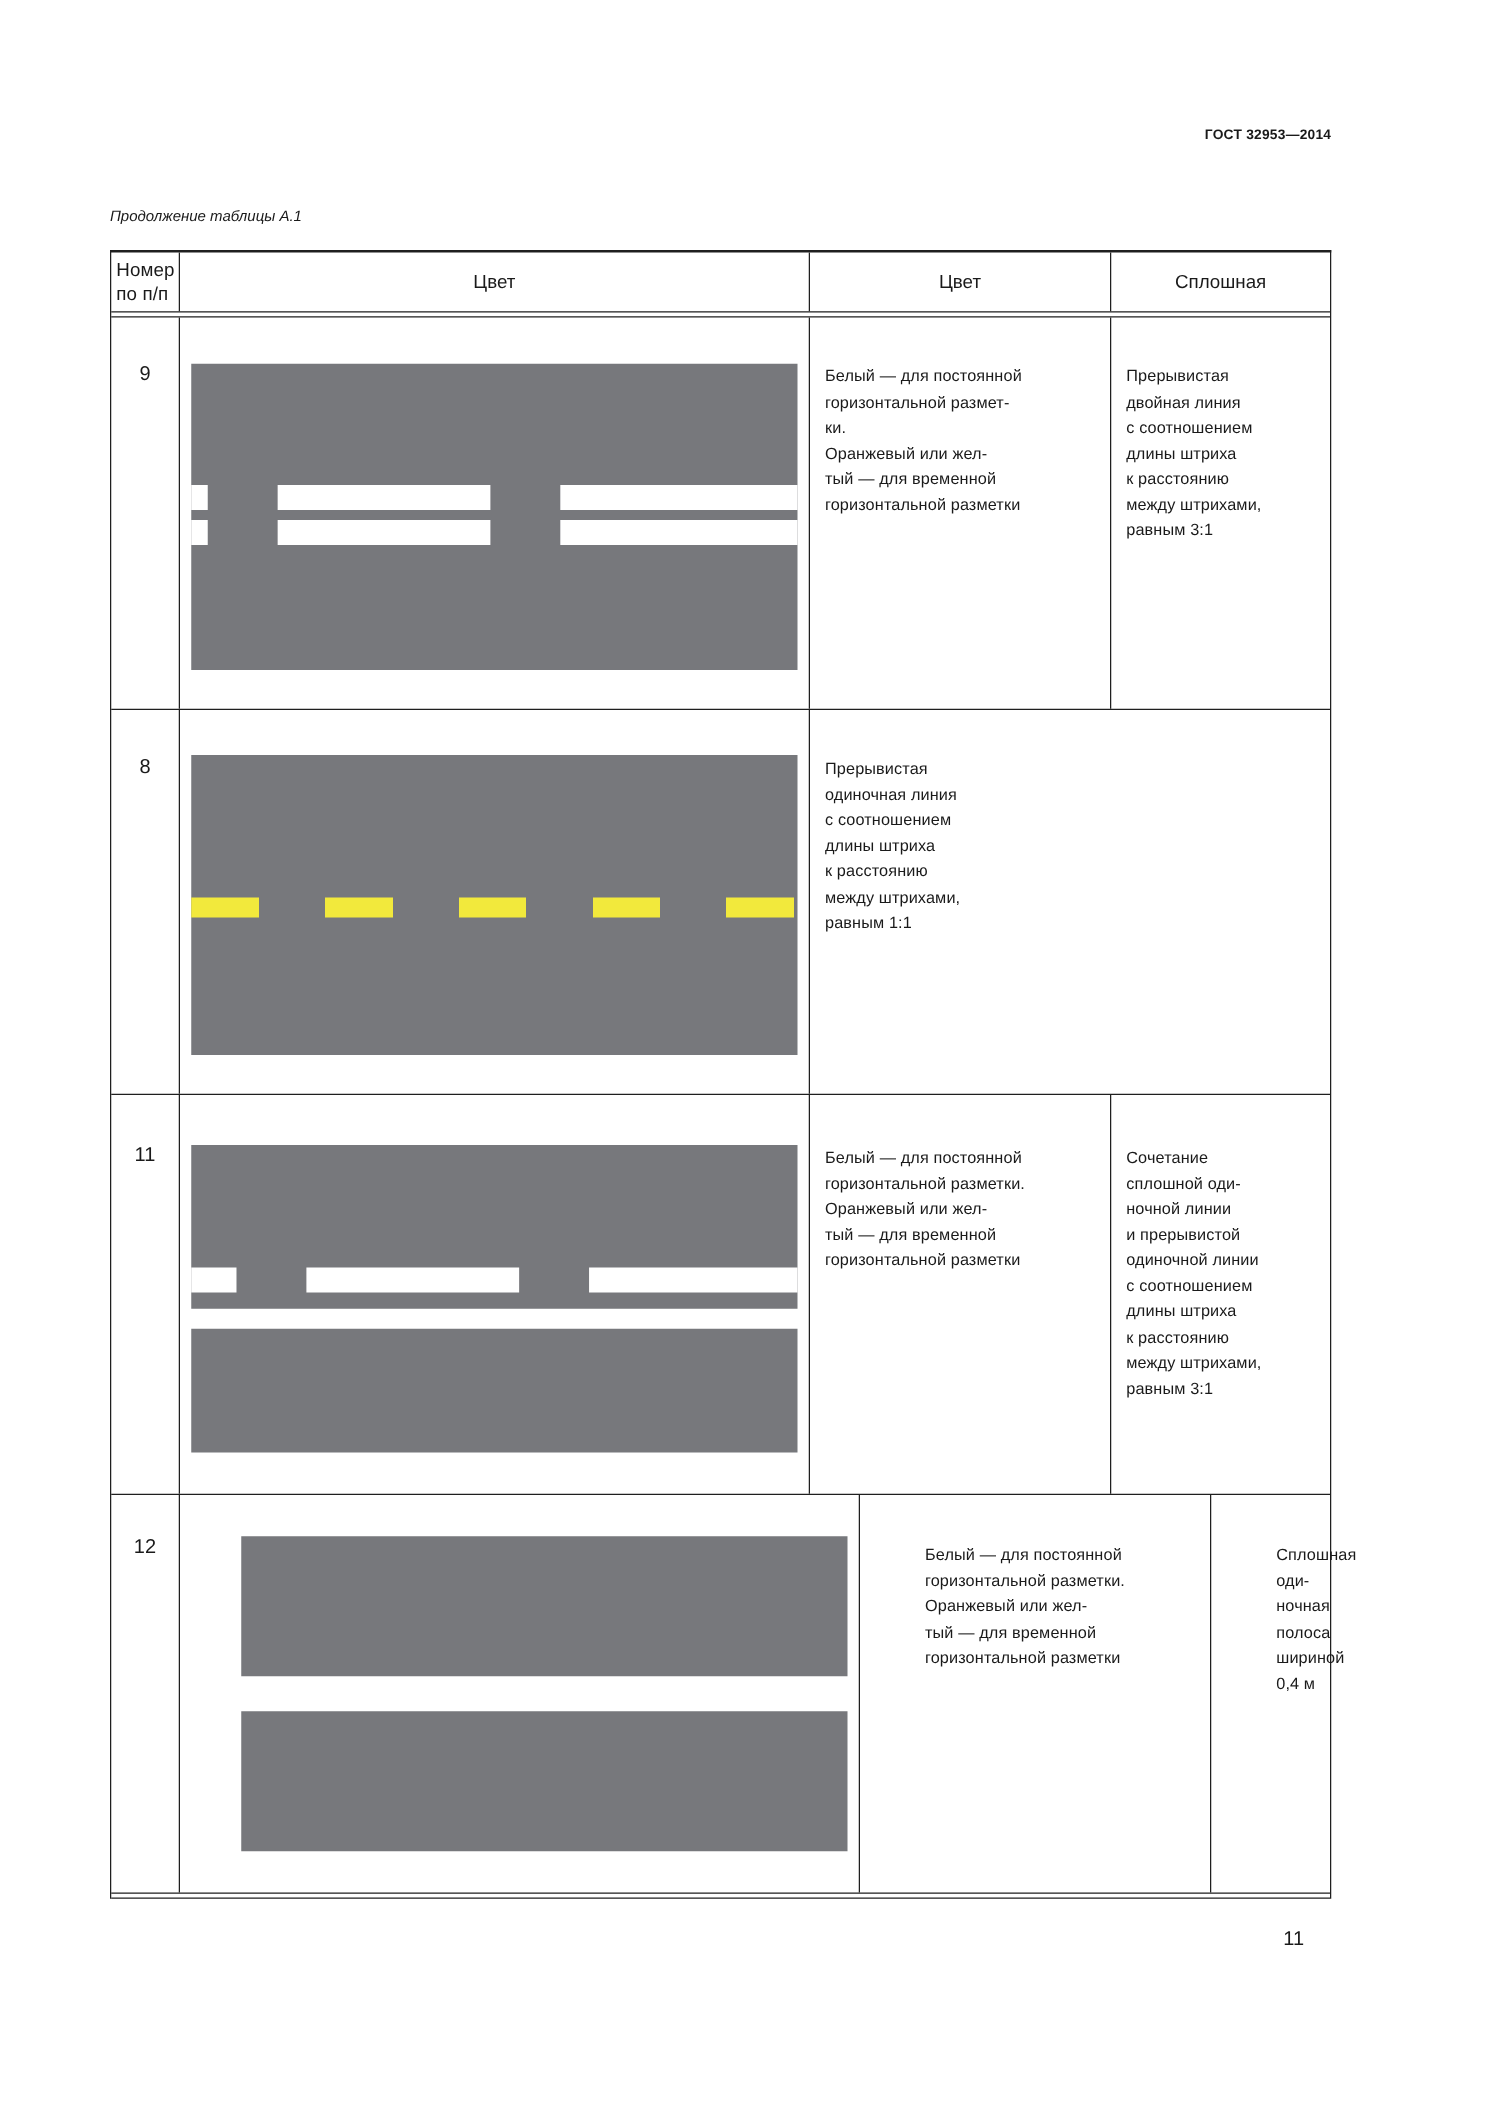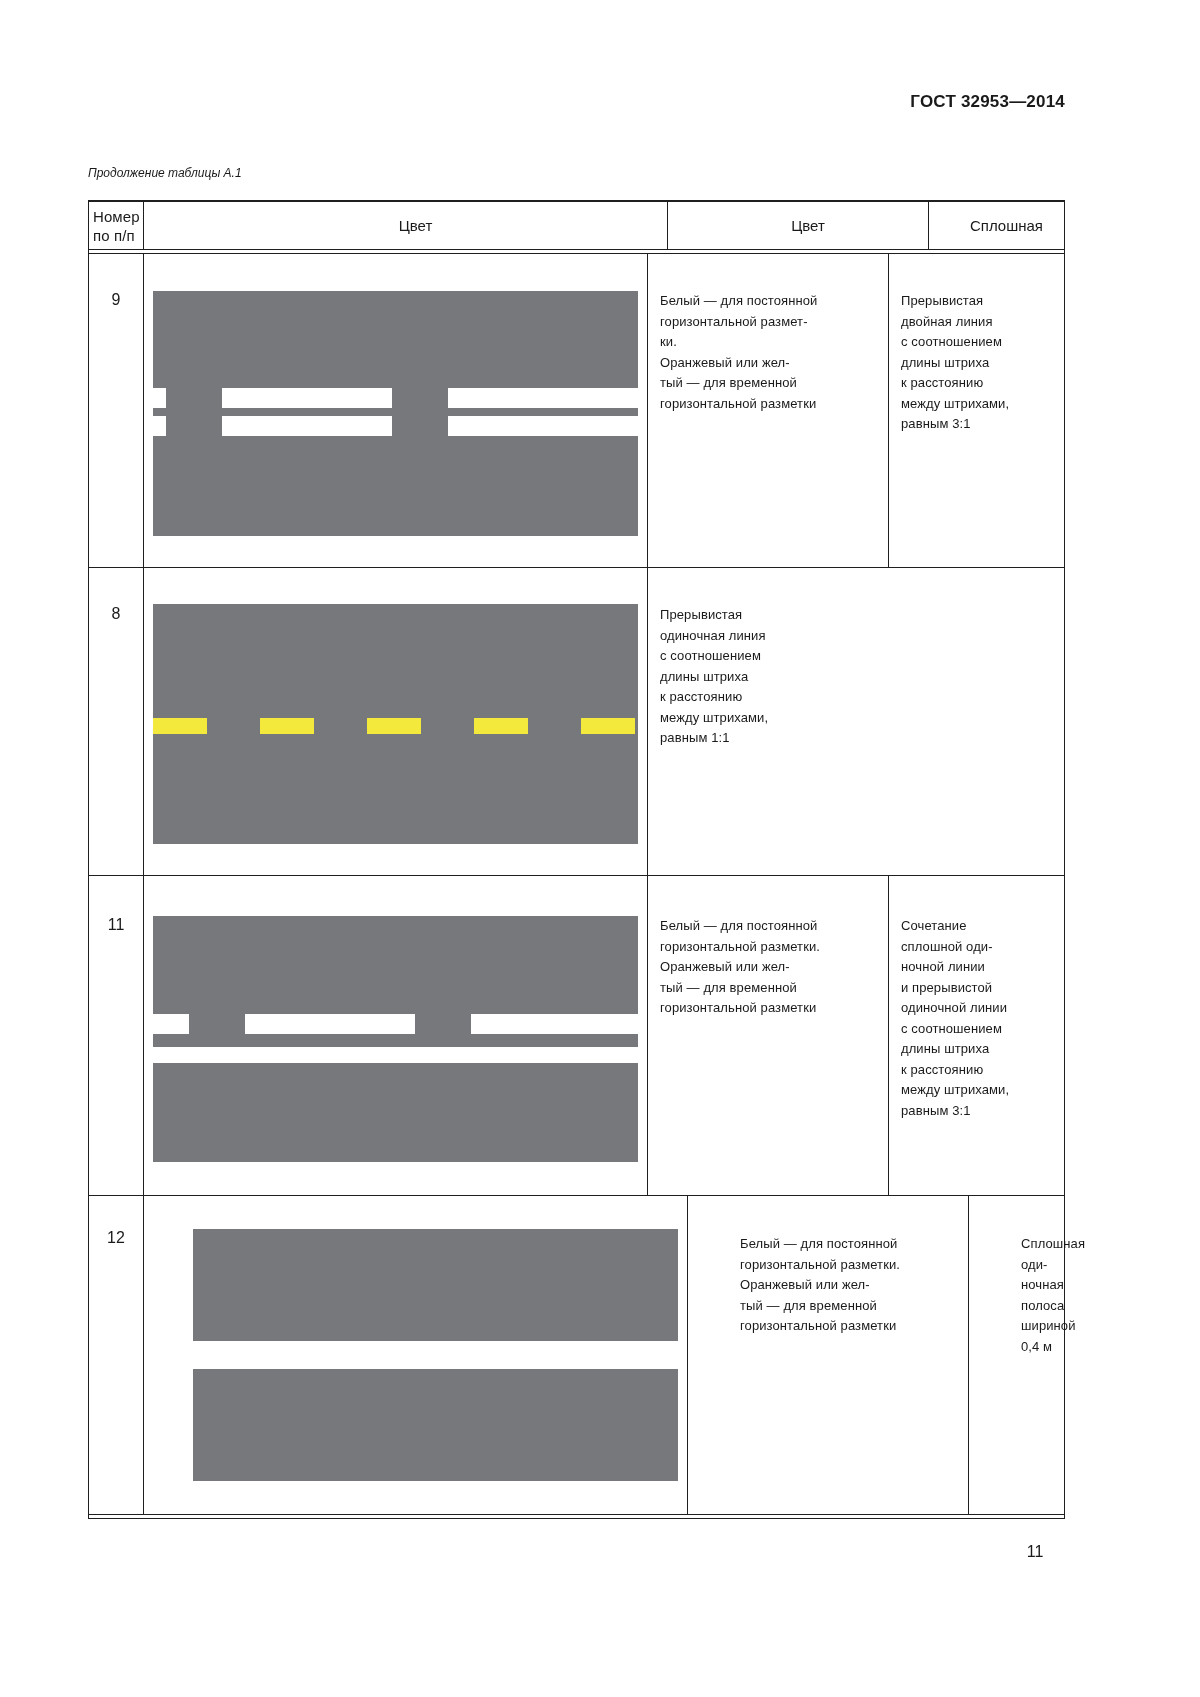--- a/index.html
+++ b/index.html
@@ -1,40 +1,40 @@
 <!DOCTYPE html>
 <html style="--road-gray: #77787c; --marking-white: #ffffff; --marking-yellow: #f2e93c; --border-dark: #1f1f1f; --text-dark: #1a1a1a;"><head>
 <meta charset="utf-8">
 <style>
   html,body{margin:0;padding:0;}
   body{
     width:1200px;height:1697px;position:relative;background:#ffffff;
     font-family:"Liberation Sans","DejaVu Sans",sans-serif;color:var(--text-dark,#1a1a1a);
   }
   .gost-ref{
-    position:absolute;top:92px;left:88px;width:977px;text-align:right;
-    font-size:17px;font-weight:bold;letter-spacing:.2px;
+    position:absolute;top:102px;left:88px;width:977px;text-align:right;
+    font-size:11px;font-weight:bold;letter-spacing:.2px;
   }
   .table-title{
     position:absolute;top:166px;left:88px;font-size:12px;font-style:italic;
   }
   .page-number{
     position:absolute;top:1543px;left:1005px;width:60px;text-align:center;font-size:16px;
   }
   
   .gtable{
     position:absolute;top:200px;left:88px;width:977px;box-sizing:border-box;
     border-top:2px solid var(--border-dark,#1f1f1f);
     border-left:1px solid var(--border-dark,#1f1f1f);
     border-right:1px solid var(--border-dark,#1f1f1f);
   }
   .trow{display:grid;grid-template-columns:55px 504px 241px 1fr;box-sizing:border-box;}
   .trow > div{box-sizing:border-box;border-right:1px solid var(--border-dark,#1f1f1f);}
   .trow > div:last-child{border-right:none;}
-  .thead{height:47px;gap:20px;}
+  .thead{height:47px;}
   .thead .hc{display:flex;align-items:center;justify-content:center;font-size:15px;line-height:19px;}
   .thead .hc.num{justify-content:flex-start;padding-left:4px;}
   .double-rule{height:3px;border-top:1px solid var(--border-dark,#1f1f1f);border-bottom:1px solid var(--border-dark,#1f1f1f);}
   .brow{border-bottom:1px solid var(--border-dark,#1f1f1f);}
   .brow.last{border-bottom:none;gap:40px;}
   .row9{height:314px;}
   .row10{height:308px;}
   .row11{height:320px;}
   .row12{height:318px;}
   .num-cell{font-size:16px;text-align:center;}

